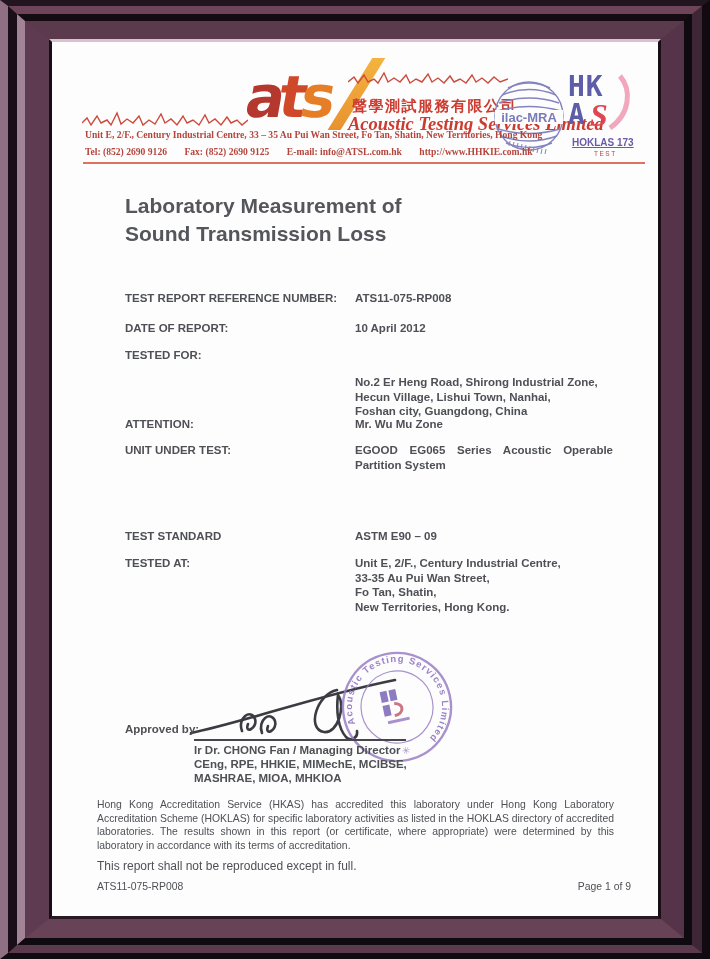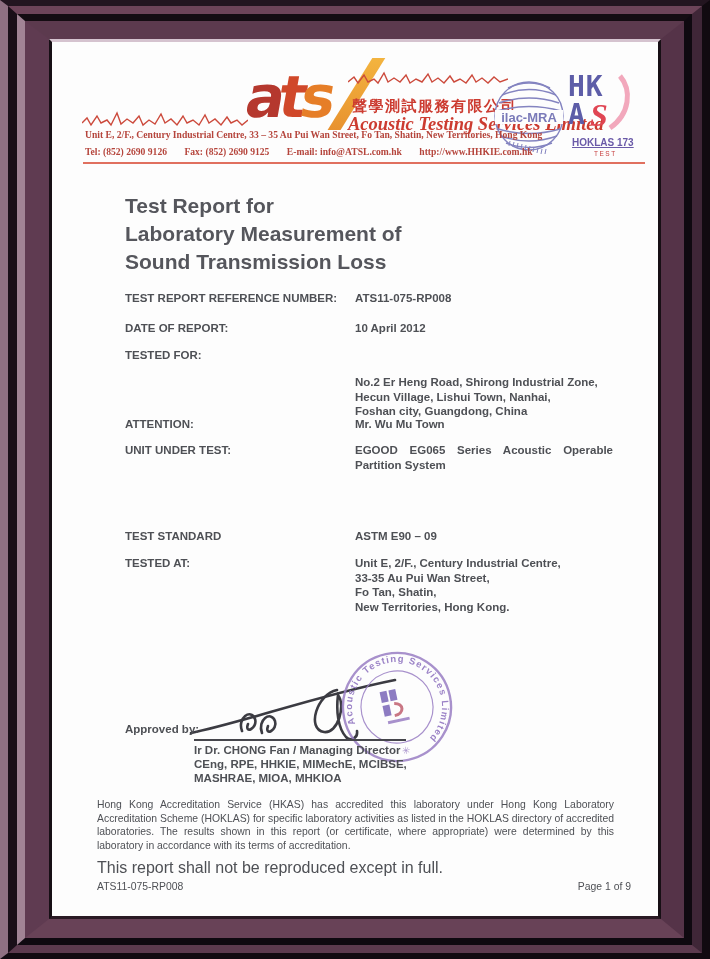--- a/index.html
+++ b/index.html
@@ -52,21 +52,21 @@
 
   
   .approved{left:73px;top:681px;font-size:11.5px;font-weight:bold;color:#4e5055;}
   .sigline{left:142px;top:697px;width:212px;height:2px;background:#46464c;}
   .sigblock{left:142px;top:701px;font-size:11.5px;font-weight:bold;color:#4e5055;line-height:14px;}
   .sig-svg{left:133px;top:633px;width:218px;height:64px;}
   .stamp{left:287px;top:607px;width:116px;height:116px;opacity:.85;transform:rotate(-12deg);}
 
   
   .acc{left:45px;top:756px;width:517px;font-size:10.4px;color:#4e5055;text-align:justify;line-height:13.6px;}
-  .note{left:45px;top:817px;font-size:16px;color:#4e5055;}
+  .note{left:45px;top:817px;font-size:12px;color:#4e5055;}
   .pgrow{left:45px;top:839px;width:534px;display:flex;justify-content:space-between;
       font-size:10.4px;color:#4e5055;}
 </style>
 </head>
 <body>
 
 <div class="f f1">
  <div class="f f2">
   <div class="f f3">
    <div class="f f4">
@@ -117,21 +117,20 @@
       <div class="abs addr1">Unit E, 2/F., Century Industrial Centre, 33 – 35 Au Pui Wan Street, Fo Tan, Shatin, New Territories, Hong Kong</div>
       <div class="abs addr2">
         <span>Tel: (852) 2690 9126</span>
         <span>Fax: (852) 2690 9125</span>
         <span>E-mail: info@ATSL.com.hk</span>
         <span>http://www.HHKIE.com.hk</span>
       </div>
       <div class="abs redrule"></div>
 
       <div class="abs title">
-        <div>Test Report for</div>
         <div>Laboratory Measurement of</div>
         <div>Sound Transmission Loss</div>
       </div>
 
       <div class="abs frow" style="top:249px;width:488px;height:15px;">
         <div class="flabel">TEST REPORT REFERENCE NUMBER:</div>
         <div class="fvalue">ATS11-075-RP008</div>
       </div>
 
       <div class="abs frow" style="top:279px;width:488px;height:15px;">
@@ -144,21 +143,21 @@
       </div>
 
       <div class="abs frow" style="top:333px;left:303px;width:258px;">
         <div class="just">No.2 Er Heng Road, Shirong Industrial Zone,</div>
         <div>Hecun Village, Lishui Town, Nanhai,</div>
         <div>Foshan city, Guangdong, China</div>
       </div>
 
       <div class="abs frow" style="top:375px;width:488px;height:15px;">
         <div class="flabel">ATTENTION:</div>
-        <div class="fvalue">Mr. Wu Mu Town</div>
+        <div class="fvalue">Mr. Wu Mu Zone</div>
       </div>
 
       <div class="abs frow" style="top:401px;width:488px;">
         <div class="flabel">UNIT UNDER TEST:</div>
         <div class="fvalue">
           <div class="just">EGOOD EG065 Series Acoustic Operable Partition System</div>
         </div>
       </div>
 
       <div class="abs frow" style="top:487px;width:488px;height:15px;">

